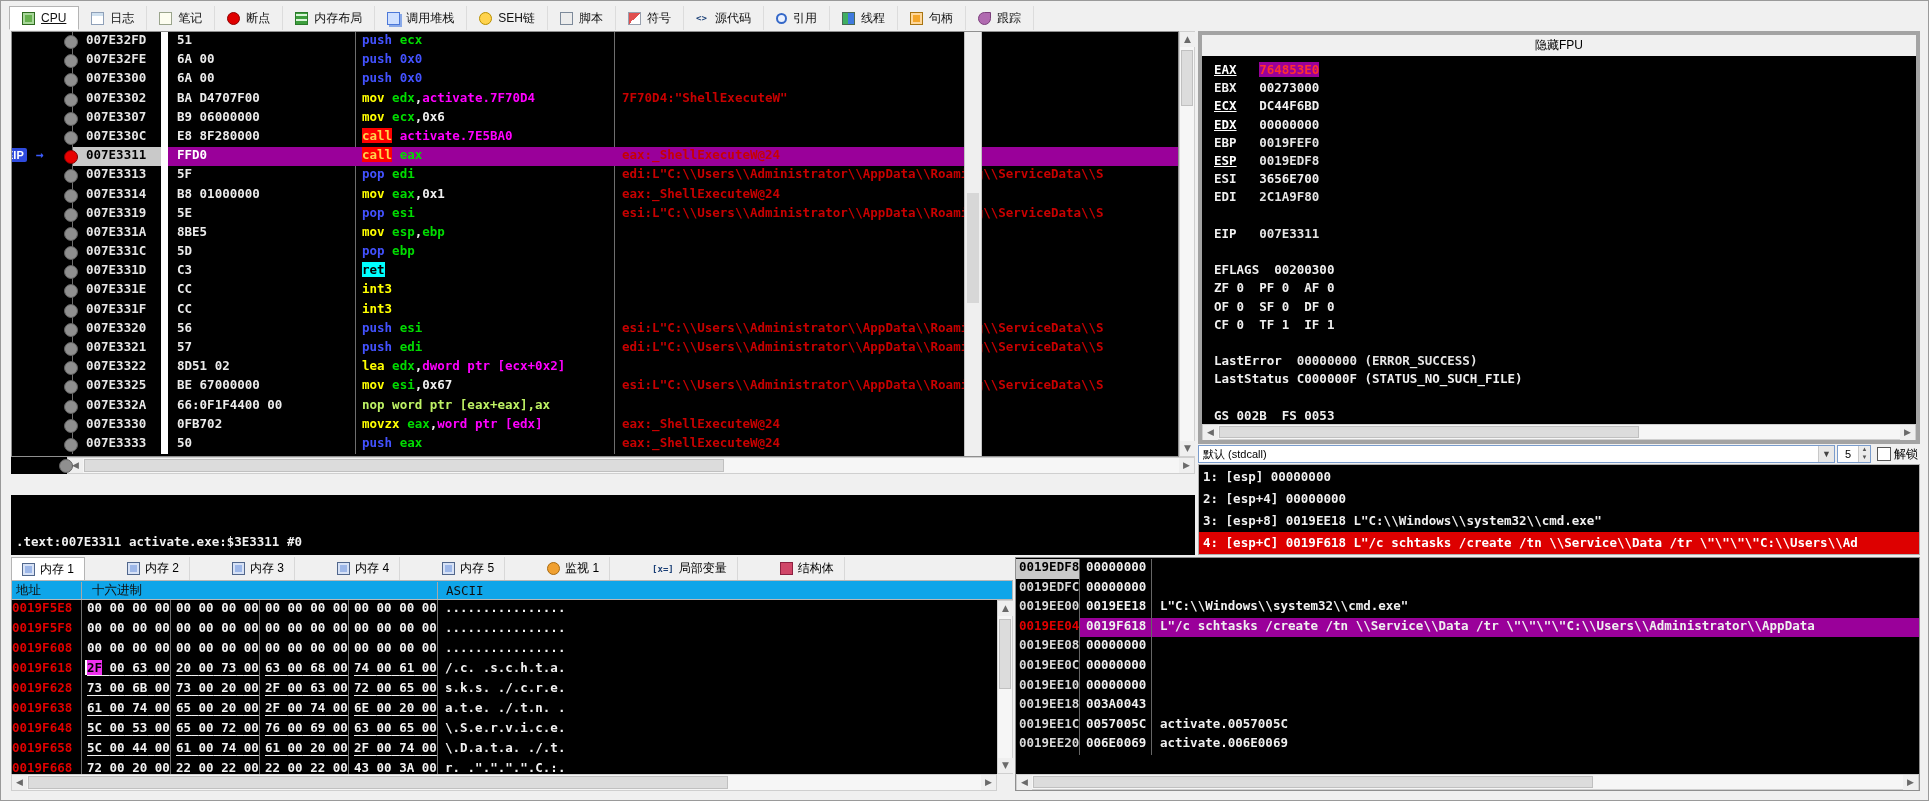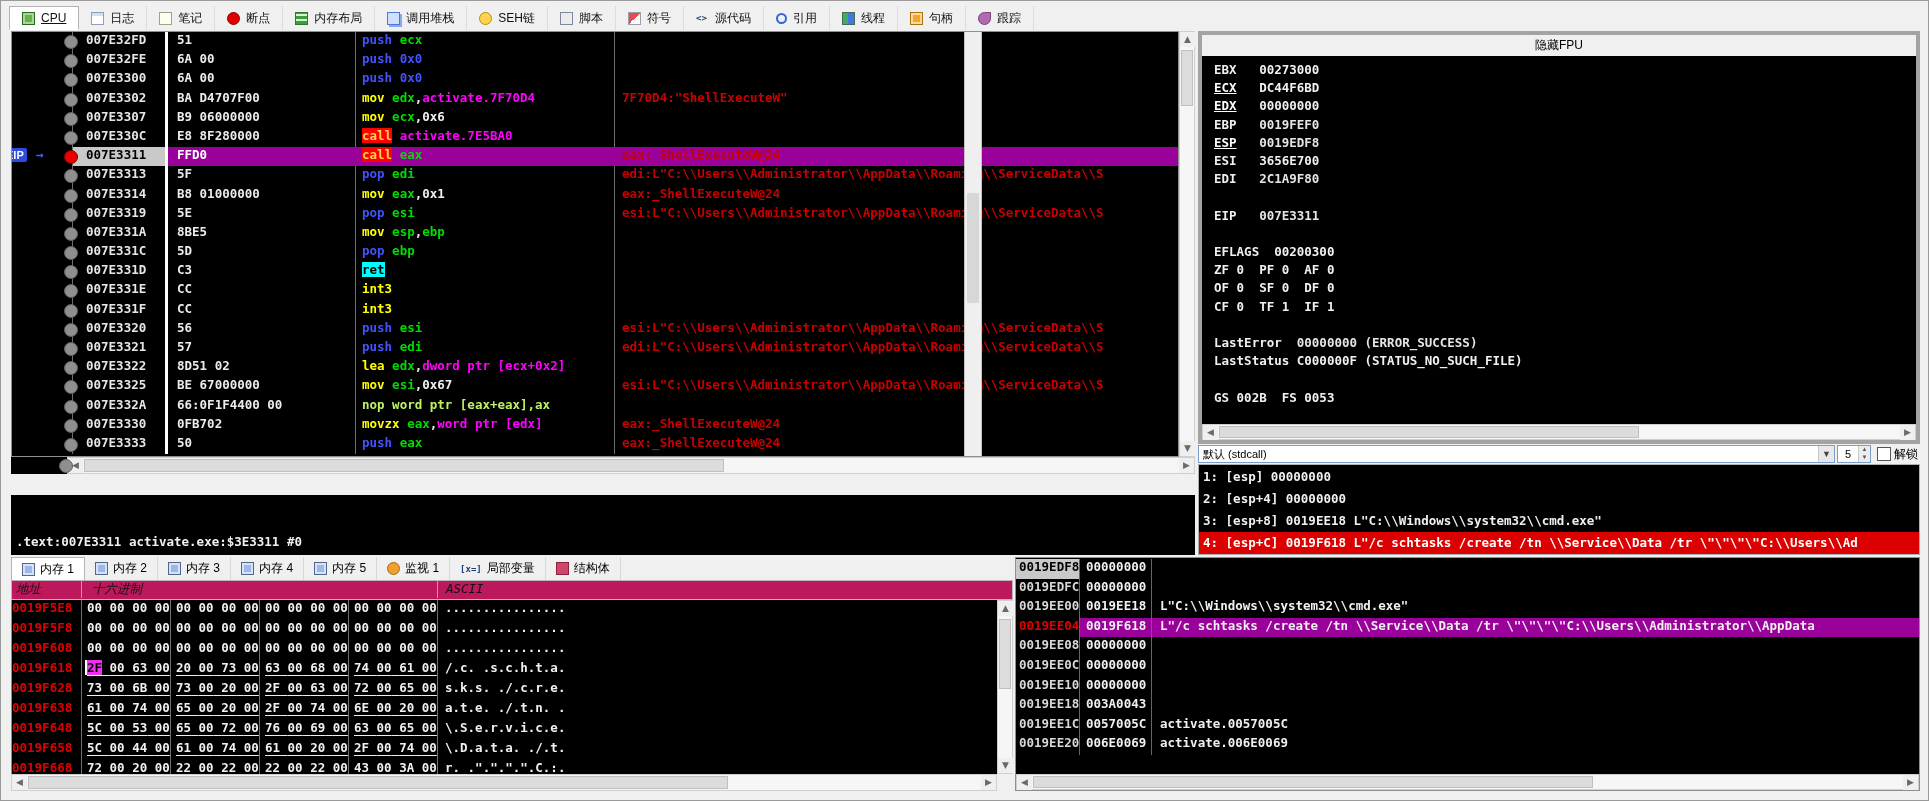--- a/index.html
+++ b/index.html
@@ -34,21 +34,21 @@
   #disasm{position:absolute;left:10px;top:30px;width:1168px;height:426px;background:#000;
           border:1px solid #8f8f8f;box-sizing:border-box;overflow:hidden;}
   .drow{display:flex;height:19.2px;line-height:19.2px;font:bold 12.5px "DejaVu Sans Mono",monospace;white-space:pre;}
   .gut{width:60px;flex:none;position:relative;border-right:1px solid #6e6e6e;background:#000;}
   .dot{position:absolute;right:-6px;top:3px;width:12px;height:12px;border-radius:50%;
        background:#8f8f8f;border:1px solid #5f5f5f;z-index:2;}
   .dot.red{background:#e80000;border-color:#7d0000;}
   .eiplab{position:absolute;left:-9px;top:1px;background:#2f4bde;color:#fff;font:bold 11px "Liberation Sans",sans-serif;
           padding:1px 3px;border-radius:2px;}
   .eiparr{position:absolute;left:24px;top:0;color:#3c5cff;font:bold 13px "DejaVu Sans Mono",monospace;}
-  .dad{width:95px;flex:none;padding-left:13px;color:#e6e6e6;border-right:3px solid #ffffff;box-sizing:border-box;}
+  .dad{width:95px;flex:none;padding-left:13px;color:#e6e6e6;border-right:7px solid #ffffff;box-sizing:border-box;}
   .dby{width:188px;flex:none;padding-left:9px;color:#ececec;border-right:1px solid #6e6e6e;box-sizing:border-box;}
   .dins{width:259px;flex:none;padding-left:6px;border-right:1px solid #6e6e6e;box-sizing:border-box;}
   .dcom{flex:1;padding-left:7px;color:#c80000;overflow:hidden;}
   .drow.sel .dby,.drow.sel .dins,.drow.sel .dcom{background:#9A009A;border-right-color:#9A009A;}
   .drow.sel .dby{color:#fff;}
   .drow.sel .dad{background:#c9c9c9;color:#000;}
   .s-b{color:#4352ff}.s-g{color:#00dc00}.s-y{color:#ffff00}.s-m{color:#ff00ff}
   .s-w{color:#f0f0f0}.s-gy{color:#bef264}
   .s-call{background:#fe0000;color:#ffd24a}.s-ret{background:#00ffff;color:#000}
   .s-nu{color:#fff;text-decoration:underline}.s-rv{color:#e5e5e5}
@@ -102,25 +102,25 @@
   #spin .btns div{flex:1;font-size:6px;line-height:7px;text-align:center;color:#555;background:#ececec;}
   #lockbox{width:12px;height:12px;background:#fff;border:1px solid #555;margin:0 3px 0 6px;}
   #locklab{font-size:12px;margin-right:2px;}
   #args{position:absolute;left:1197px;top:463px;width:722px;height:91px;background:#000;border:1px solid #b0b0b0;
         box-sizing:border-box;overflow:hidden;padding-top:1px;}
   .arow{font:bold 12.5px "DejaVu Sans Mono",monospace;line-height:22px;color:#f0f0f0;white-space:pre;padding-left:4px;overflow:hidden;}
   .arow.ahl{background:#dd0000;color:#fff;}
 
   
   #dump{position:absolute;left:10px;top:556px;width:1002px;height:234px;}
-  #dump-tabs{display:flex;height:23px;align-items:stretch;}
+  #dump-tabs{display:flex;height:23px;align-items:stretch;gap:32px;}
   .dtab{display:flex;align-items:center;gap:5px;padding:0 10px;font-size:12px;border-right:1px solid #d8d8d8;white-space:nowrap;}
   .dtab.active{background:#fff;border:1px solid #b4b4b4;border-bottom:none;}
-  #dump-header{display:flex;height:20px;background:#be185d;border:1px solid #b8b8b8;box-sizing:border-box;
-               font-size:12.5px;color:#111;align-items:flex-start;font-style:italic;}
+  #dump-header{display:flex;height:20px;background:#0ea5e9;border:1px solid #b8b8b8;box-sizing:border-box;
+               font-size:12.5px;color:#111;align-items:center;}
   #dh-addr{width:70px;padding-left:4px;border-right:1px solid #a8a8a8;box-sizing:border-box;}
   #dh-hex{width:356px;padding-left:10px;border-right:1px solid #a8a8a8;box-sizing:border-box;}
   #dh-ascii{flex:1;padding-left:8px;font-family:"DejaVu Sans Mono",monospace;}
   #dump-body{position:absolute;left:0;right:16px;top:43px;bottom:17px;background:#000;overflow:hidden;
              border-left:1px solid #8f8f8f;}
   .hrow{display:flex;height:20px;line-height:20px;font:bold 12.5px "DejaVu Sans Mono",monospace;white-space:pre;}
   .haddr{width:70px;flex:none;color:#e00000;padding-left:0;border-right:1px solid #707070;box-sizing:border-box;}
   .hgrp{width:89px;flex:none;padding-left:5px;color:#f0f0f0;border-right:1px solid #707070;box-sizing:border-box;}
   .hgrp.ul{text-decoration:underline;text-underline-offset:3px;}
   .bcur{background:#f030f0;color:#000;box-shadow:-2px 0 0 #fff;}
@@ -254,20 +254,21 @@
   </div>
 
   <div id="infobar">eax=&lt;shell32._ShellExecuteW@24&gt;</div>
   <div id="belowblack">
     <div id="locline">.text:007E3311 activate.exe:$3E3311 #0</div>
   </div>
 
   <div id="registers">
     <div id="reg-title">隐藏FPU</div>
     <div id="reg-lines">
+        <div class="rline"><span class="s-nu">EAX</span><span class="s-w">   </span><span class="s-eax">764853E0</span></div>
         <div class="rline"><span class="s-w">EBX</span><span class="s-w">   </span><span class="s-w">00273000</span></div>
         <div class="rline"><span class="s-nu">ECX</span><span class="s-w">   </span><span class="s-w">DC44F6BD</span></div>
         <div class="rline"><span class="s-nu">EDX</span><span class="s-w">   </span><span class="s-w">00000000</span></div>
         <div class="rline"><span class="s-w">EBP</span><span class="s-w">   </span><span class="s-rv">0019FEF0</span></div>
         <div class="rline"><span class="s-nu">ESP</span><span class="s-w">   </span><span class="s-rv">0019EDF8</span></div>
         <div class="rline"><span class="s-w">ESI</span><span class="s-w">   </span><span class="s-w">3656E700</span></div>
         <div class="rline"><span class="s-w">EDI</span><span class="s-w">   </span><span class="s-rv">2C1A9F80</span></div>
         <div class="rline">&nbsp;</div>
         <div class="rline"><span class="s-w">EIP</span><span class="s-w">   </span><span class="s-rv">007E3311</span></div>
         <div class="rline">&nbsp;</div>

